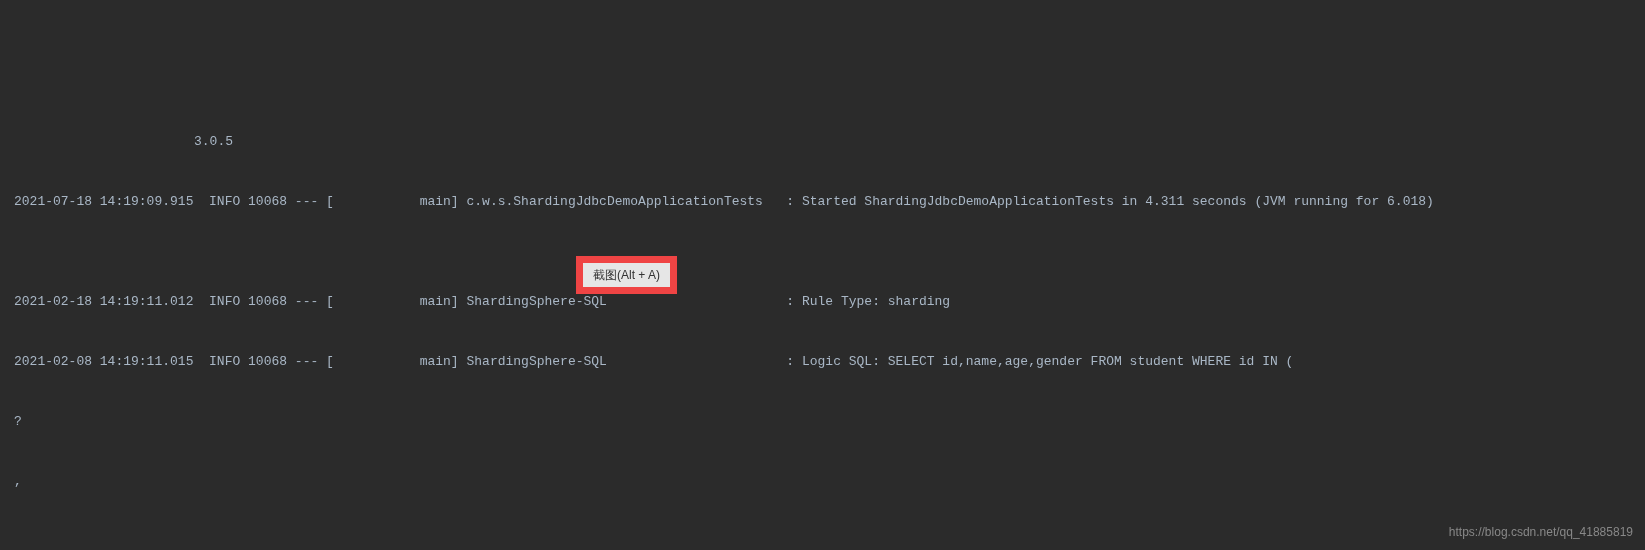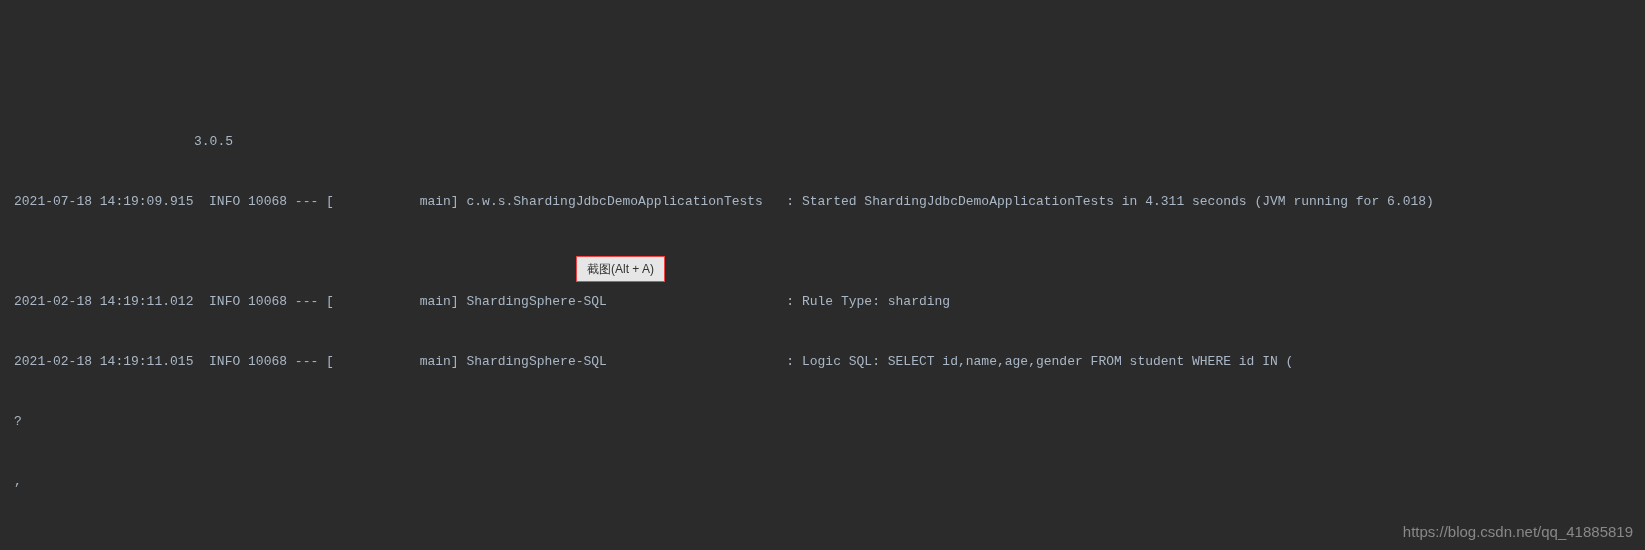--- a/index.html
+++ b/index.html
@@ -30,49 +30,49 @@
       padding-left: 180px;
       color: #a9b7c6;
       margin-top: 12px;
     }
     .tooltip {
       position: absolute;
       top: 256px;
       left: 576px;
       background-color: #e6e6e6;
       color: #333;
-      border: 1px solid #ef4444;
+      border: 7px solid #ef4444;
       padding: 2px 10px;
       font-size: 12px;
       font-family: sans-serif;
       white-space: nowrap;
       z-index: 10;
     }
     .watermark {
       position: absolute;
       bottom: 8px;
       right: 12px;
       color: #888;
-      font-size: 15px;
+      font-size: 12px;
       font-family: sans-serif;
       white-space: nowrap;
       text-align: center;
     }
   </style>
 </head>
 <body>
 
 
 
 <div class="log-content">
   <span class="log-line version-line">3.0.5</span>
   <span class="log-line">2021-07-18 14:19:09.915  INFO 10068 --- [           main] c.w.s.ShardingJdbcDemoApplicationTests   : Started ShardingJdbcDemoApplicationTests in 4.311 seconds (JVM running for 6.018)</span>
   <span class="log-line"></span>
   <span class="log-line">2021-02-18 14:19:11.012  INFO 10068 --- [           main] ShardingSphere-SQL                       : Rule Type: sharding</span>
-  <span class="log-line">2021-02-18 14:19:11.015  INFO 10068 --- [           main] ShardingSphere-SQL                       : Logic SQL: SELECT id,name,age,gender FROM student WHERE id IN (</span>
+  <span class="log-line">2021-02-08 14:19:11.015  INFO 10068 --- [           main] ShardingSphere-SQL                       : Logic SQL: SELECT id,name,age,gender FROM student WHERE id IN (</span>
   <span class="log-line">?</span>
   <span class="log-line">,</span>
   
   
   
   
   
   
   
   

